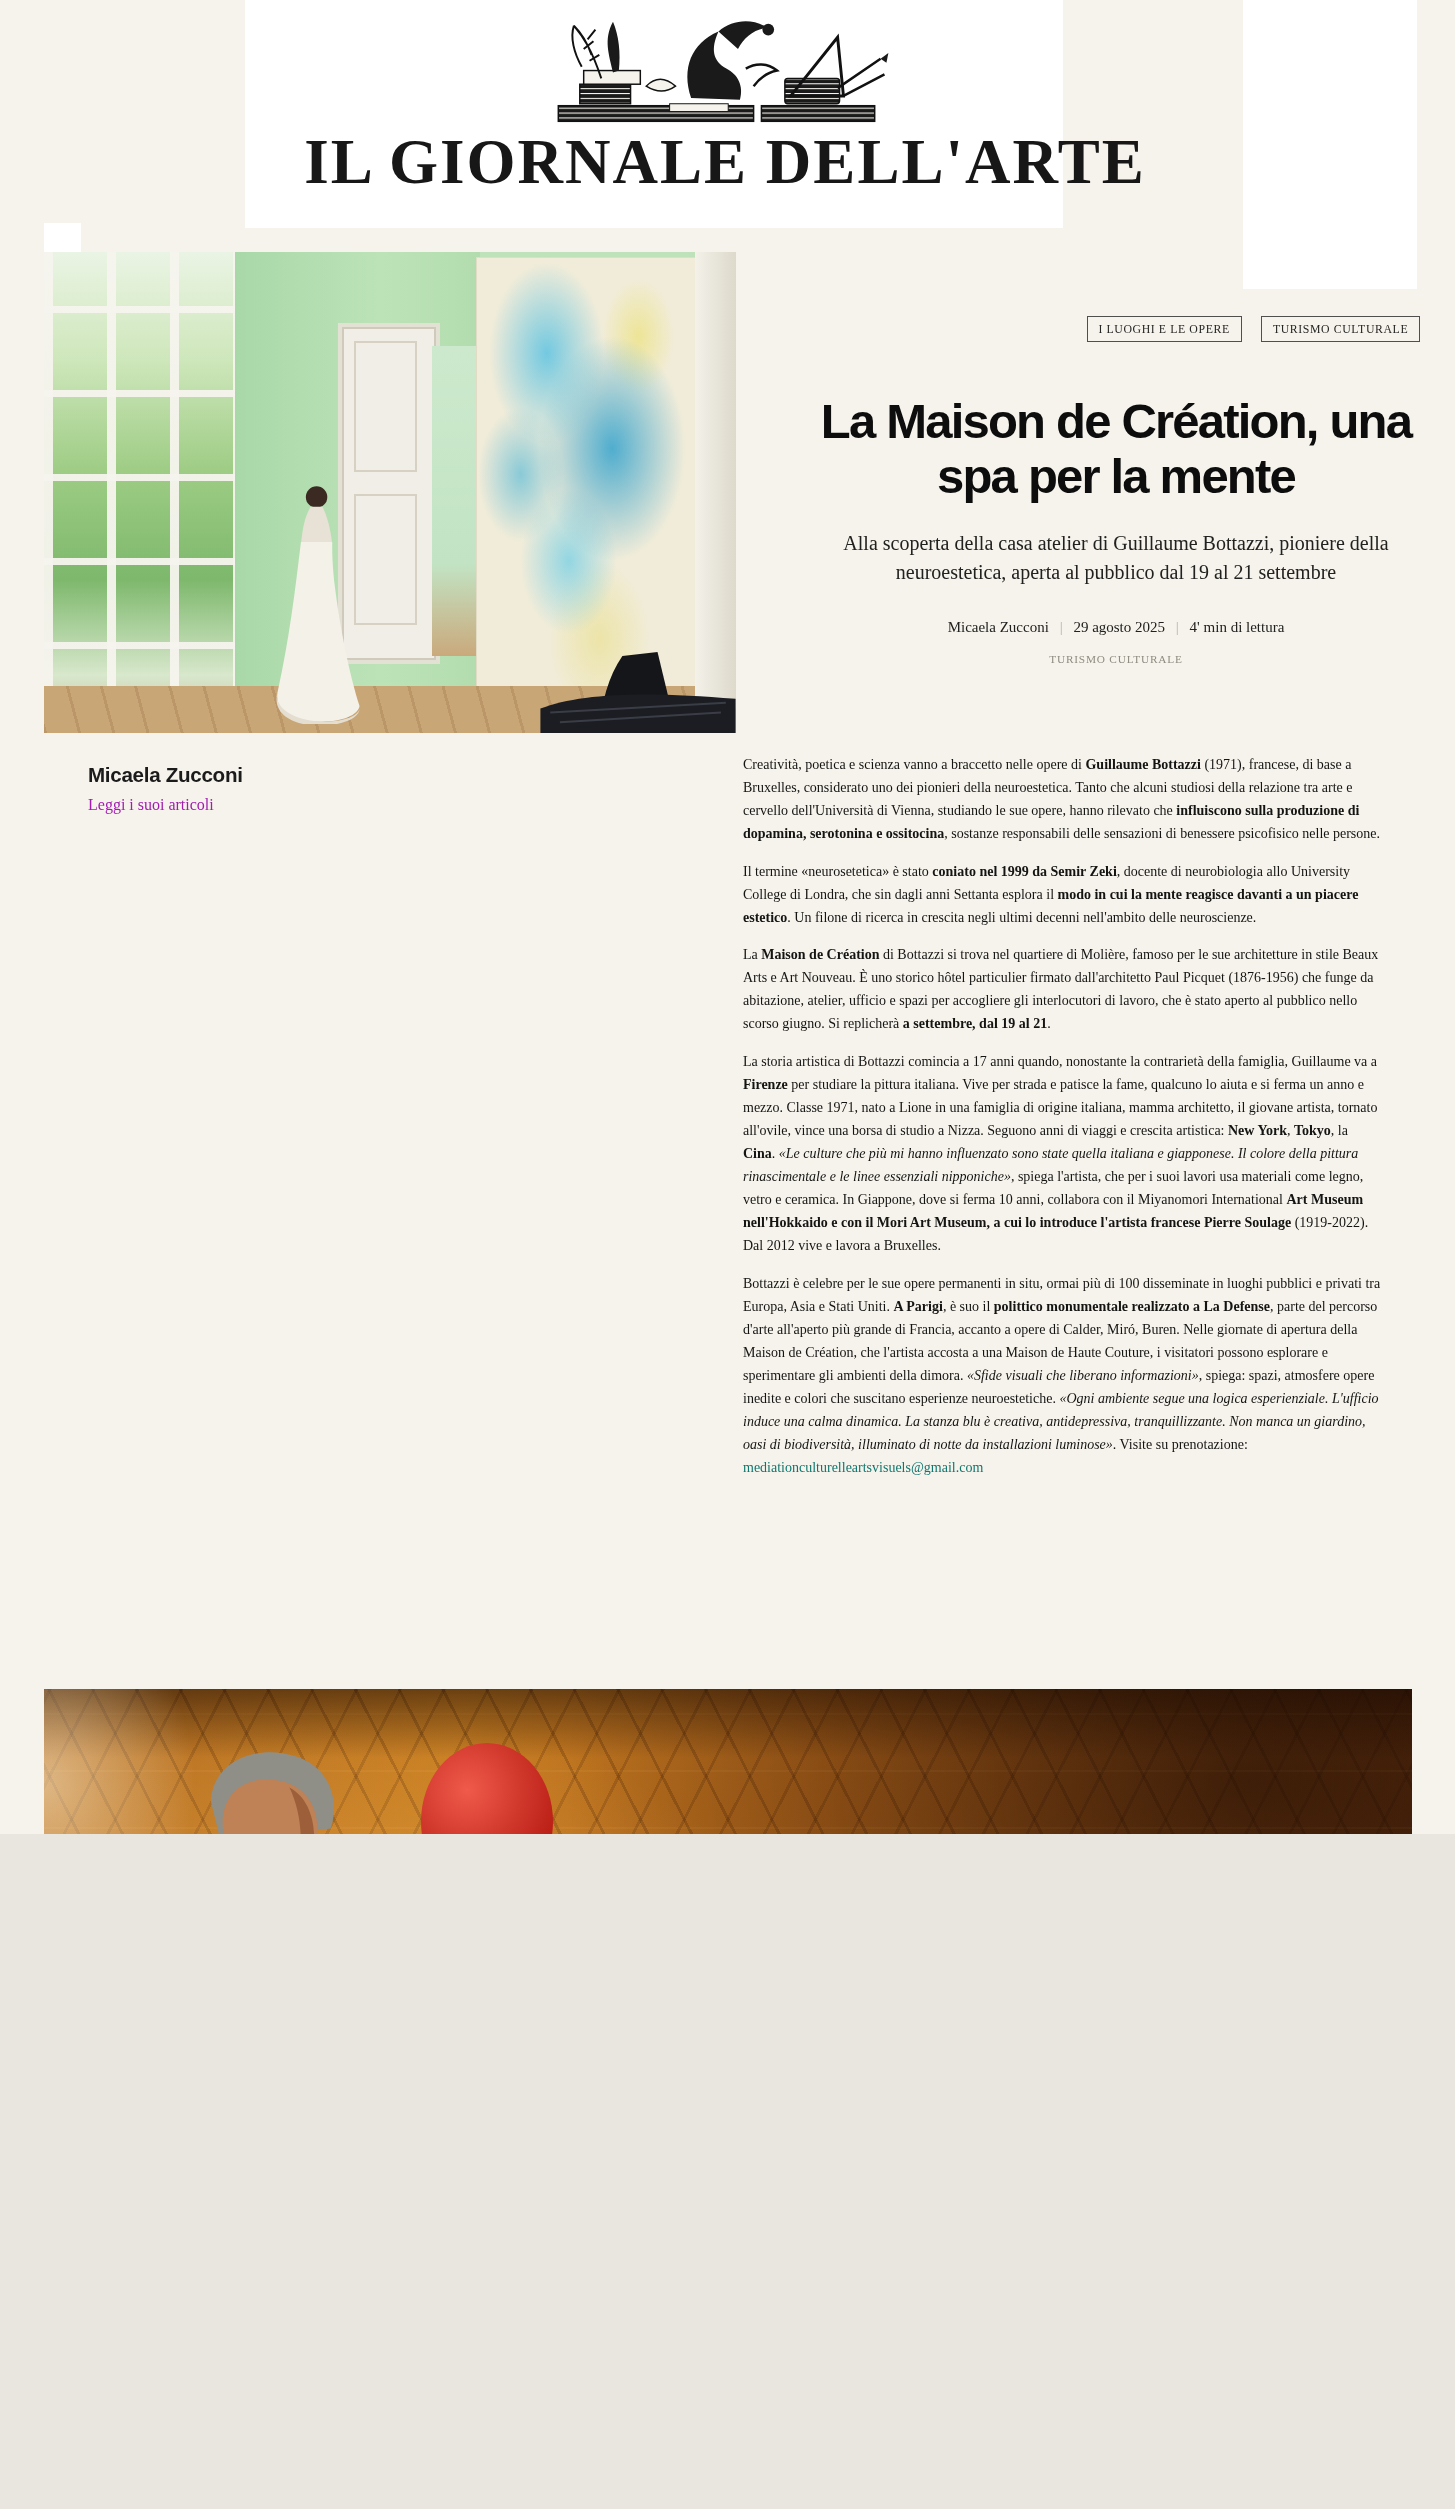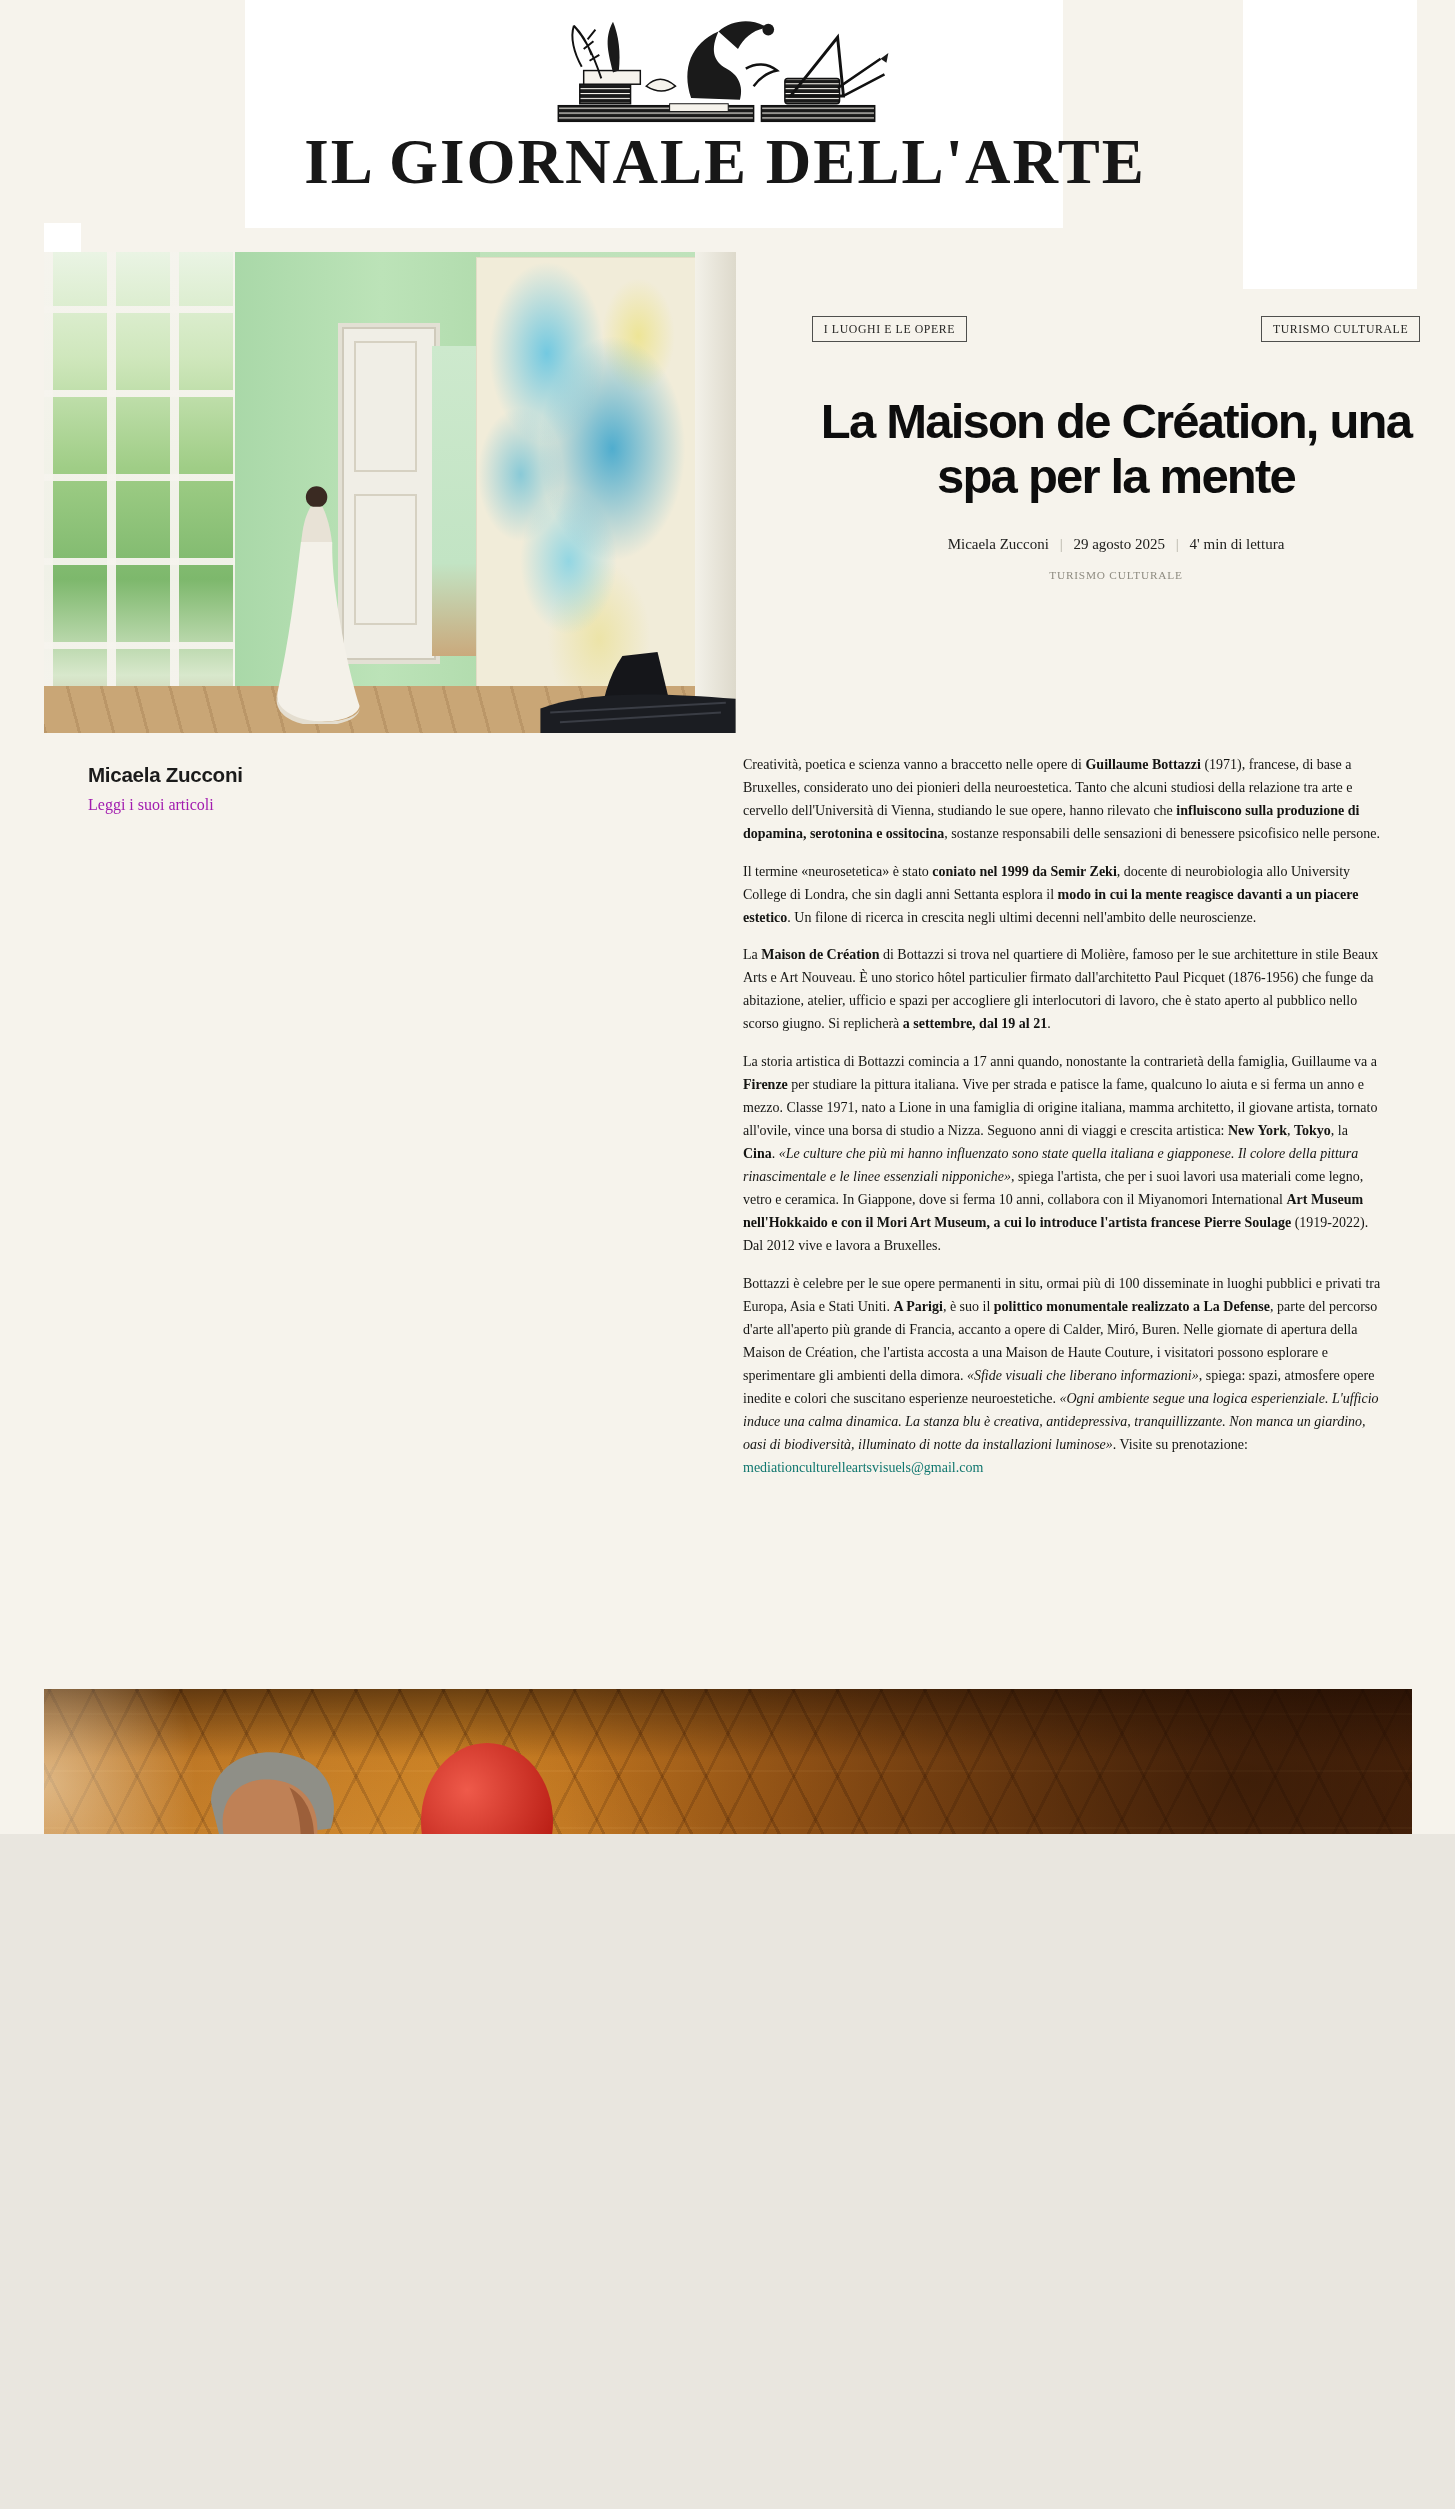--- a/index.html
+++ b/index.html
@@ -41,21 +41,21 @@
     background:repeating-linear-gradient(75deg, rgba(120,80,40,.18) 0 2.9px, rgba(0,0,0,0) 2.9px 33px),#c9a676;}
   .hero-frame-r{left:651px;top:0;width:41px;height:481px;background:linear-gradient(90deg,#f3f1e9,#ddd9cb);}
   .hero-bride{left:212px;top:231px;width:127px;height:241px;}
   .hero-chaise{left:496px;top:400px;width:196px;height:81px;}
   
   .author-box{left:88px;top:763px;width:412px;}
   .author-name{font-family:"Liberation Sans", sans-serif;font-weight:700;font-size:20.6px;letter-spacing:-0.3px;color:#1b1b1b;}
   .author-link{display:block;margin-top:8.8px;font-size:16px;color:#a21caf;text-decoration:none;}
   
   .head-col{left:812px;top:316px;width:608px;text-align:center;}
-  .tags{display:flex;justify-content:space-between;gap:19.6px;}
+  .tags{display:flex;justify-content:flex-end;gap:19.6px;}
   .tag{border:1.5px solid #4f4f4d;padding:4.9px 10.8px 3.9px;font-size:11.8px;letter-spacing:0.6px;color:#262624;
        background:transparent;text-decoration:none;font-family:"Liberation Serif", serif;white-space:nowrap;}
   h1.title{margin:52px 0 0;font-family:"Liberation Sans", sans-serif;font-weight:700;font-size:49px;
        line-height:55px;letter-spacing:-1.8px;color:#0d0d0d;}
   .subtitle{margin:25.5px auto 0;width:549px;font-size:20px;line-height:29px;color:#21211f;}
   .byline{margin-top:32px;font-size:15px;color:#21211f;}
   .byline .sep{color:#b3afa4;margin:0 10.8px;font-size:14.7px;}
   .byline .author-a{color:#21211f;text-decoration:none;}
   .cat-label{margin-top:16.7px;font-size:11.3px;letter-spacing:0.8px;color:#8e8b80;}
   
@@ -169,20 +169,21 @@
     <div class="author-name">Micaela Zucconi</div>
     <a href="#" class="author-link">Leggi i suoi articoli</a>
   </div>
 
   <section class="abs head-col">
     <div class="tags">
         <a href="#" class="tag">I LUOGHI E LE OPERE</a>
         <a href="#" class="tag">TURISMO CULTURALE</a>
       </div>
     <h1 class="title">La Maison de Création, una spa per la mente</h1>
+    <p class="subtitle">Alla scoperta della casa atelier di Guillaume Bottazzi, pioniere della neuroestetica, aperta al pubblico dal 19 al 21 settembre</p>
     <div class="byline">
       <a href="#" class="author-a">Micaela Zucconi</a><span class="sep">|</span><span>29 agosto 2025</span><span class="sep">|</span><span>4' min di lettura</span>
     </div>
     <div class="cat-label">TURISMO CULTURALE</div>
   </section>
 
   <section class="abs body-col">
       <p><span>Creatività, poetica e scienza vanno a braccetto nelle opere di </span><span class="b">Guillaume Bottazzi</span><span> (1971), francese, di base a Bruxelles, considerato uno dei pionieri della neuroestetica. Tanto che alcuni studiosi della relazione tra arte e cervello dell'Università di Vienna, studiando le sue opere, hanno rilevato che </span><span class="b">influiscono sulla produzione di dopamina, serotonina e ossitocina</span><span>, sostanze responsabili delle sensazioni di benessere psicofisico nelle persone.</span></p>
       <p><span>Il termine «neurosetetica» è stato </span><span class="b">coniato nel 1999 da Semir Zeki</span><span>, docente di neurobiologia allo University College di Londra, che sin dagli anni Settanta esplora il </span><span class="b">modo in cui la mente reagisce davanti a un piacere estetico</span><span>. Un filone di ricerca in crescita negli ultimi decenni nell'ambito delle neuroscienze.</span></p>
       <p><span>La </span><span class="b">Maison de Création</span><span> di Bottazzi si trova nel quartiere di Molière, famoso per le sue architetture in stile Beaux Arts e Art Nouveau. È uno storico hôtel particulier firmato dall'architetto Paul Picquet (1876-1956) che funge da abitazione, atelier, ufficio e spazi per accogliere gli interlocutori di lavoro, che è stato aperto al pubblico nello scorso giugno. Si replicherà </span><span class="b">a settembre, dal 19 al 21</span><span>.</span></p>

